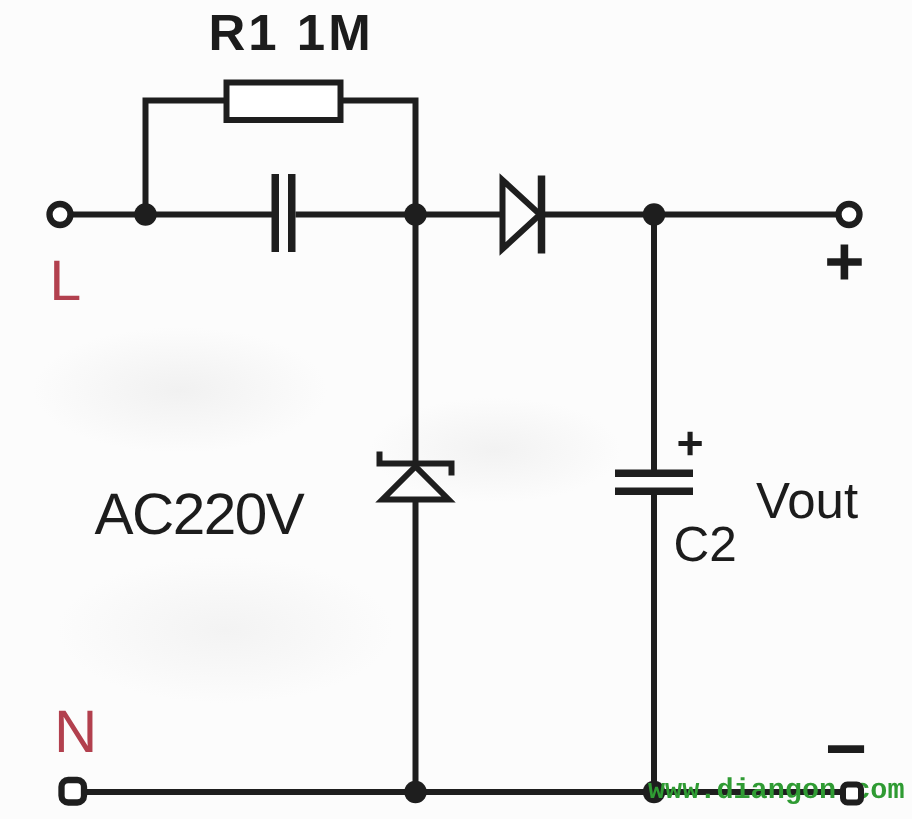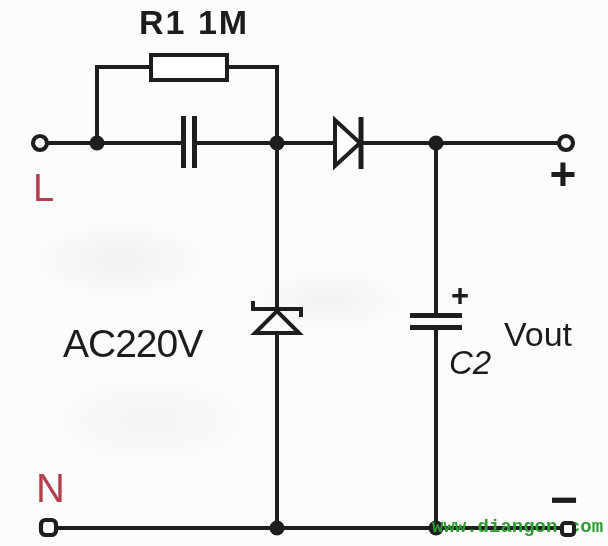--- a/index.html
+++ b/index.html
@@ -18,21 +18,21 @@
   }
   .svglayer{position:absolute;left:0;top:0;z-index:1;}
   .lbl{position:absolute;white-space:nowrap;color:#1c1c1c;z-index:4;text-align:right;}
   .r1{left:139px;top:3px;font-size:34px;font-weight:700;letter-spacing:2px;}
   .cn{left:318px;top:38px;font-size:27px;font-weight:600;color:#d4626b;word-spacing:9px;letter-spacing:1px;z-index:4;}
   .llab{left:33px;top:167px;font-size:38px;font-weight:500;color:#b2404e;}
   .c1lab{left:153px;top:181px;font-size:33px;font-weight:500;}
   .aclab{left:37px;top:322px;font-size:39px;font-weight:500;letter-spacing:-1px;margin-left:26px;}
   .c2plus{left:451px;top:278px;font-size:31px;font-weight:700;}
   .voutlab{left:504px;top:315px;font-size:34px;font-weight:500;}
-  .c2lab{left:449px;top:344px;font-size:33px;font-weight:500;font-style:italic;}
+  .c2lab{left:449px;top:344px;font-size:33px;font-weight:500;}
   .nlab{left:36px;top:466px;font-size:40px;font-weight:500;color:#b2404e;}
   .oplus{left:547px;top:157px;width:32px;height:34px;display:flex;align-items:center;justify-content:center;
          font-size:46px;font-weight:700;z-index:4;}
   .ominus{left:549px;top:484px;width:30px;height:30px;display:flex;align-items:center;justify-content:center;
          font-size:48px;font-weight:700;z-index:4;}
   .wm{position:absolute;left:432px;top:516px;z-index:2;
       font-family:"Liberation Mono",monospace;font-size:19px;font-weight:700;
       color:#2f9b33;letter-spacing:0px;white-space:nowrap;}
   .term-br{position:absolute;left:560px;top:521px;width:16px;height:16px;box-sizing:border-box;
       background:#ffffff;border:4px solid #1e1e1e;border-radius:5px;z-index:3;}

